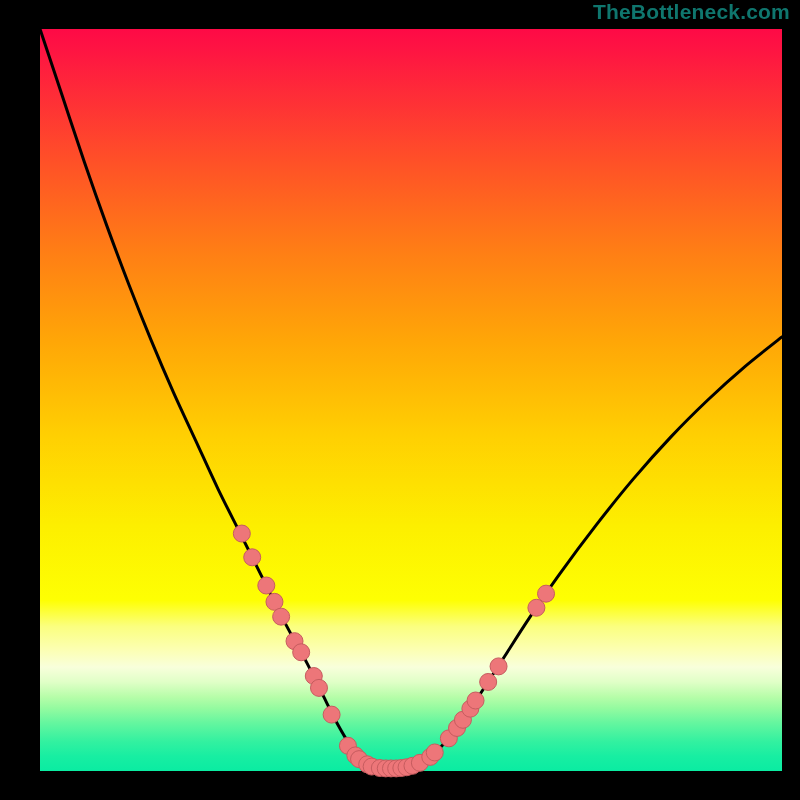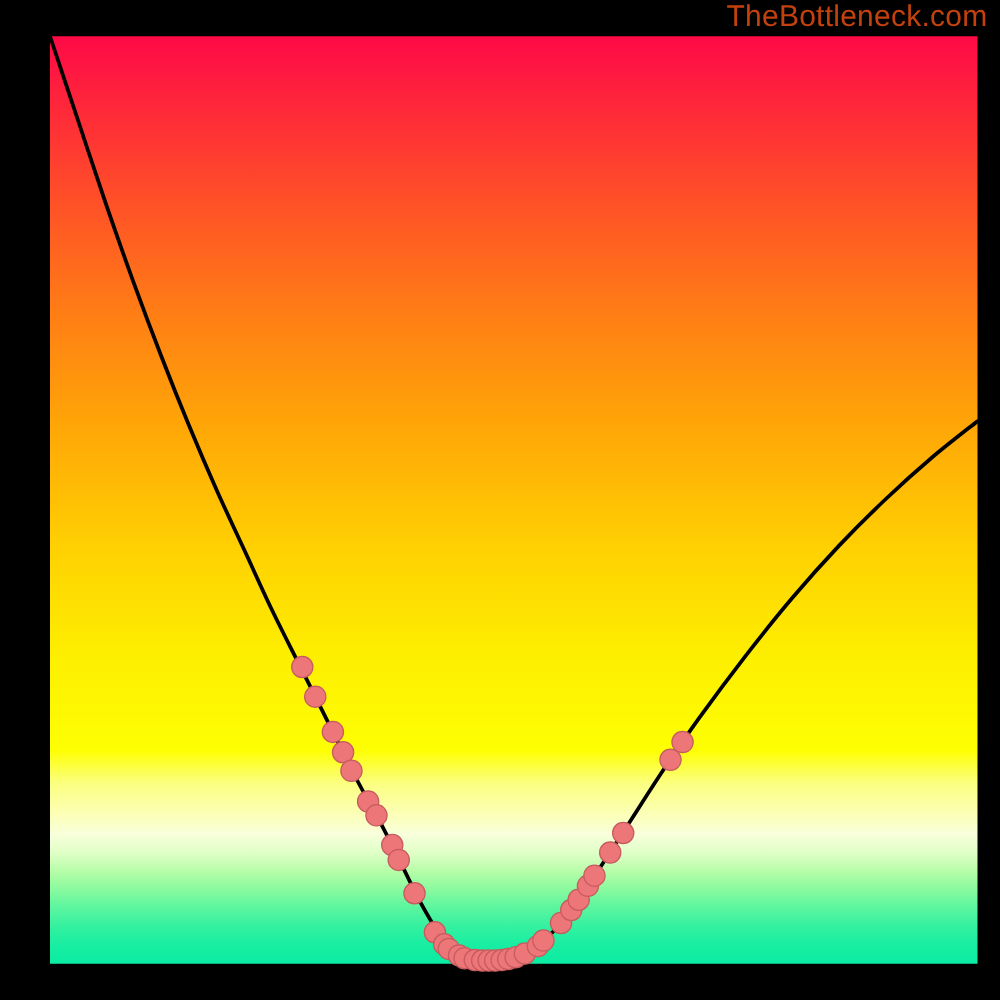--- a/index.html
+++ b/index.html
@@ -37,23 +37,23 @@
       #33f1a0 96%,
       #18eea2 98%,
       #0aeca2 100%
     );
   }
   .watermark {
     position: absolute;
     top: 0;
     right: 10px;
     font-family: Arial, Helvetica, sans-serif;
-    font-size: 24px;
-    font-weight: 400;
-    color: #c2410c;
+    font-size: 21px;
+    font-weight: 700;
+    color: #0f766e;
     letter-spacing: 0.2px;
     user-select: none;
   }
   svg.curve {
     position: absolute;
     left: 0;
     top: 0;
   }
 </style>
 </head>

